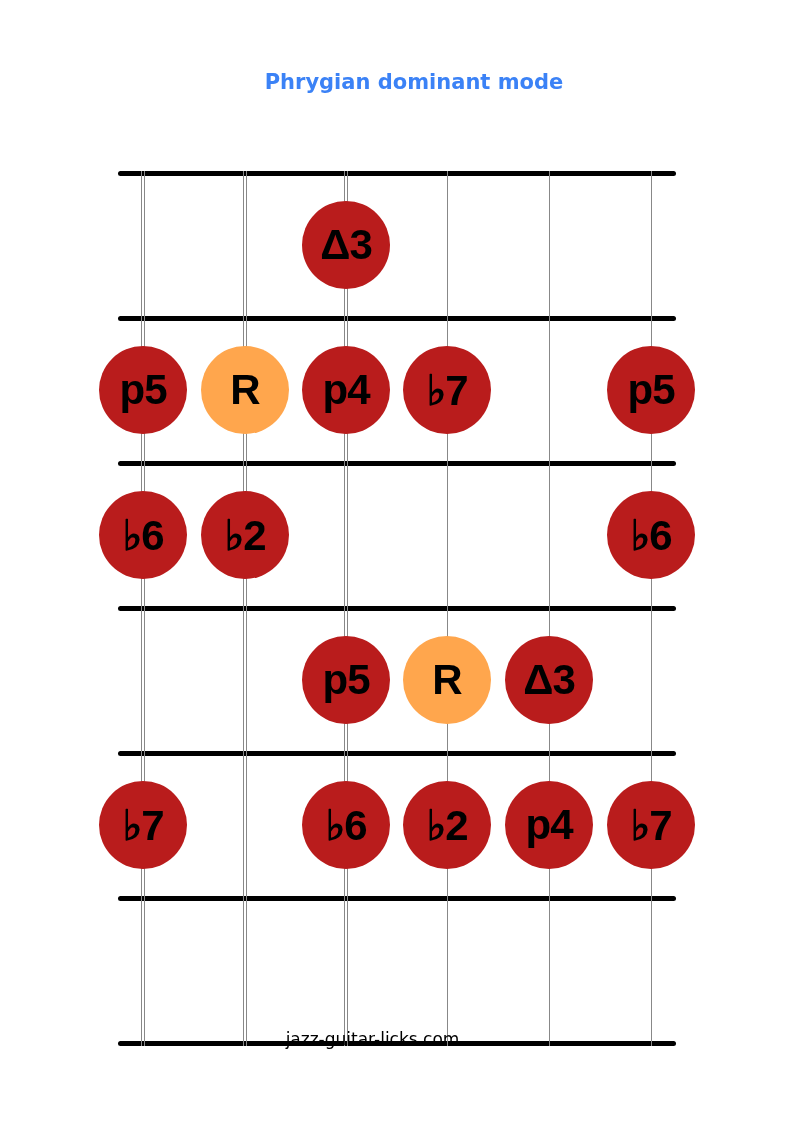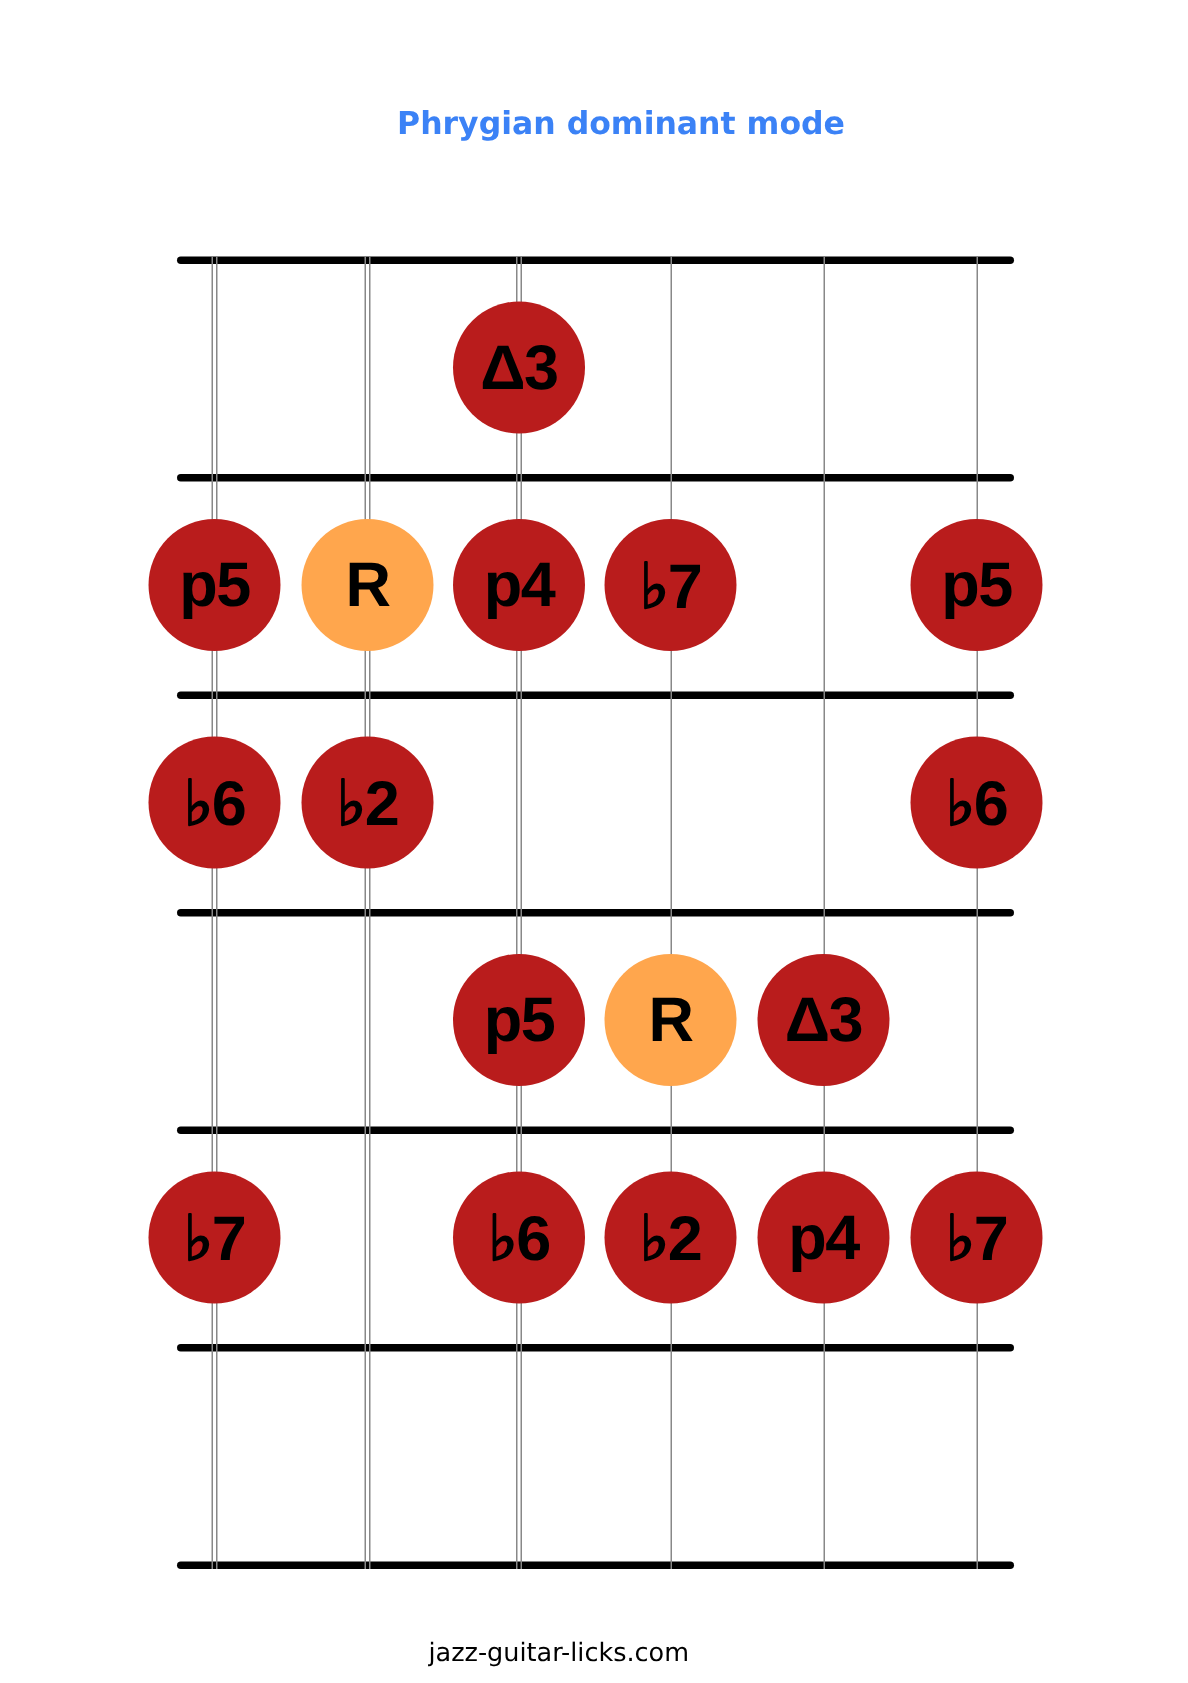--- a/index.html
+++ b/index.html
@@ -1,18 +1,18 @@
 <!DOCTYPE html>
 <html><head>
 <meta charset="utf-8">
 <style>
   html, body { margin:0; padding:0; background:#fff; }
   body { width:792px; height:1122px; position:relative; overflow:hidden; font-family:"DejaVu Sans", sans-serif; }
   .title { position:absolute; left:0; width:792px; top:70px; text-align:center; font-weight:bold; font-size:21px; color:#3b82f6;margin-left:18px; }
-  .footer { position:absolute; left:0; width:745px; top:1092px; text-align:center; font-size:17px; color:#000; }
+  .footer { position:absolute; left:0; width:745px; top:1029px; text-align:center; font-size:17px; color:#000; }
   .fret { position:absolute; left:118px; width:558px; height:5px; background:#000; border-radius:3px; }
   .string { position:absolute; top:171px; height:875px; }
   .string.double { width:4px; border-left:1px solid #888; border-right:1px solid #888; box-sizing:border-box; }
   .string.single { width:1px; background:#888; }
   .dot { position:absolute; width:88px; height:88px; border-radius:50%; display:flex; align-items:center; justify-content:center;
          font-family:"Liberation Sans", sans-serif; font-weight:bold; font-size:42px; color:#000; letter-spacing:-1px; }
   .dot.blue { background:#b91c1c; }
   .dot.orange { background:#ffa64d; }
 </style>
 </head>

